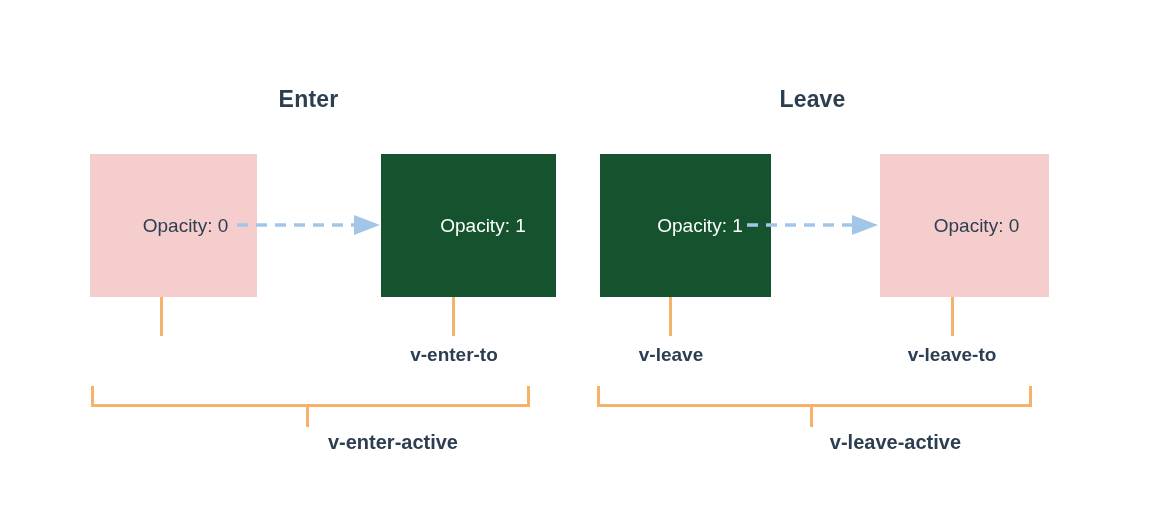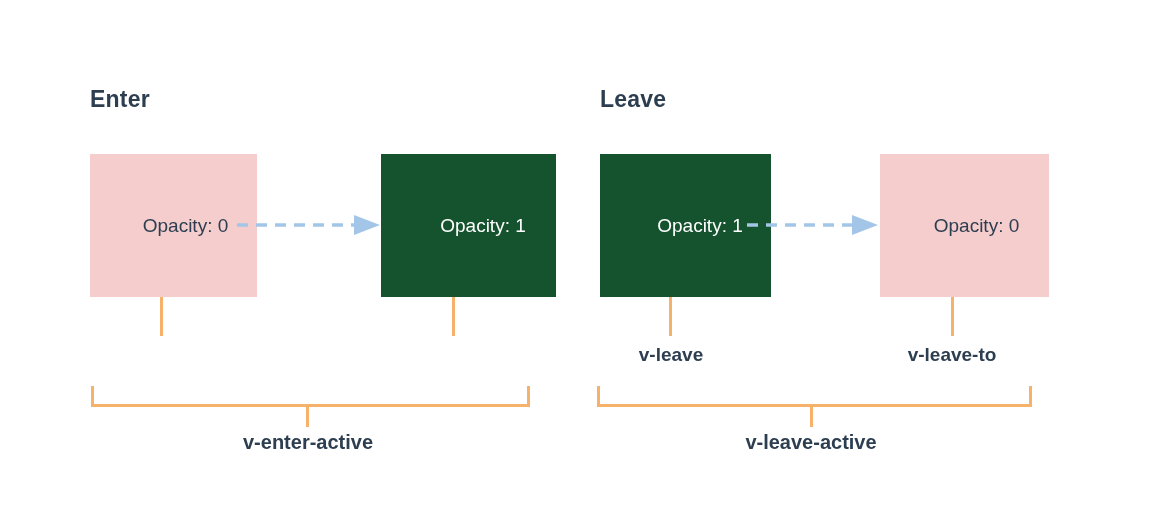--- a/index.html
+++ b/index.html
@@ -14,20 +14,21 @@
     height: 512px;
     background: #ffffff;
     overflow: hidden;
   }
   .section-title {
     position: absolute;
     top: 86px;
     font-size: 23px;
     font-weight: bold;
     color: #2c3e50;
+    text-align: center;
     letter-spacing: 0.2px;
   }
   .box {
     position: absolute;
     top: 154px;
     height: 143px;
     display: flex;
     align-items: center;
     justify-content: center;
     font-size: 19px;
@@ -75,21 +76,21 @@
     position: absolute;
     top: 407px;
     width: 3px;
     height: 20px;
     background: #f6b26b;
   }
   .active-label {
     position: absolute;
     top: 431px;
     width: 300px;
-    text-align: center;
+    text-align: right;
     font-size: 20px;
     font-weight: bold;
     color: #2c3e50;
   }
 </style>
 </head>
 <body>
 
 <div class="canvas">
 
@@ -106,20 +107,21 @@
     </svg>
   </div>
 
   <div class="box solid" style="left:381px; width:146px;">
     <span>Opacity: 1</span>
   </div>
 
   <div class="connector" style="left:160px;"></div>
   <div class="connector" style="left:452px;"></div>
 
+  <div class="class-label" style="left:384px;">v-enter-to</div>
 
   <div class="bracket" style="left:91px; width:433px;"></div>
   <div class="bracket-tick" style="left:306px;"></div>
 
   <div class="active-label" style="left:158px;">v-enter-active</div>
 
   <div class="section-title" style="left:600px; width:425px;">Leave</div>
 
   <div class="box solid" style="left:600px; width:142px;">
     <span>Opacity: 1</span>

